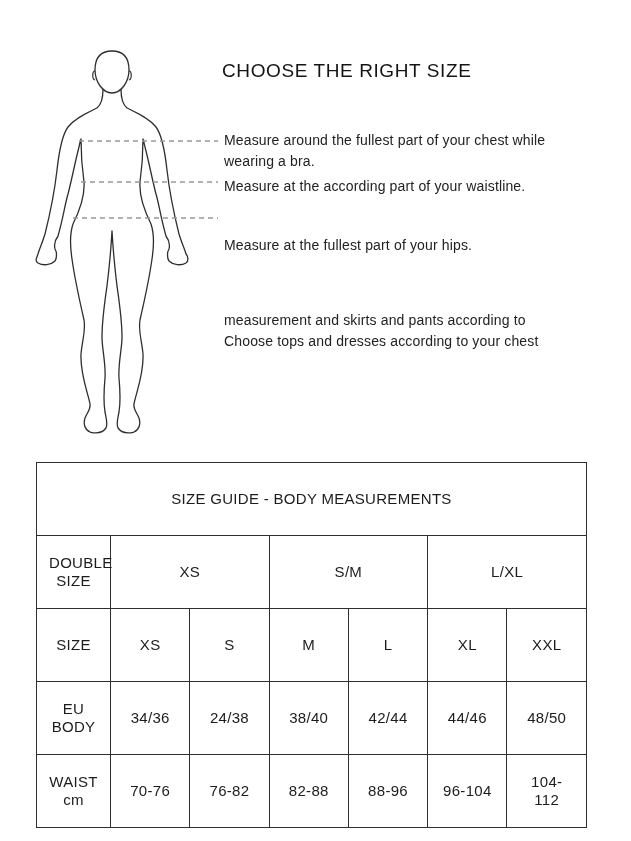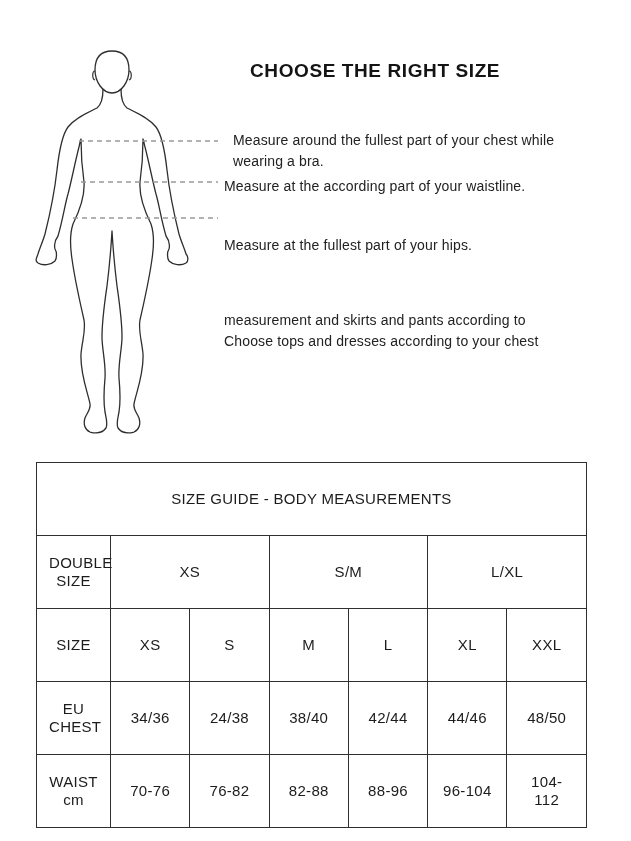--- a/index.html
+++ b/index.html
@@ -12,27 +12,26 @@
     overflow: hidden;
   }
   .page { position: relative; width: 631px; height: 841px; background:#fff; }
 
   
   .figure-wrap { position: absolute; left: 28px; top: 42px; width: 192px; height: 398px; }
 
   
   .heading {
     position: absolute; left: 222px; top: 60px;
-    font-size: 19px; font-weight: 700; letter-spacing: 0.6px; color: #141414;
+    font-size: 19px; font-weight: 400; letter-spacing: 0.6px; color: #141414;
     white-space: nowrap;
-    margin-left: 28px;
   }
   .copy { font-size: 14px; line-height: 21px; letter-spacing: 0.15px; color: #222; }
   .copy div { white-space: nowrap; }
-  .instr-1 { position: absolute; left: 224px; top: 130px; margin-left: 9px; }
+  .instr-1 { position: absolute; left: 224px; top: 130px; }
   .instr-2 { position: absolute; left: 224px; top: 176px; }
   .instr-3 { position: absolute; left: 224px; top: 212px; margin-top: 23px; }
   .note    { position: absolute; left: 224px; top: 310px; }
 
   
   table.size-table {
     position: absolute; left: 36px; top: 462px;
     width: 550px; border-collapse: collapse; table-layout: fixed;
   }
   table.size-table td {
@@ -160,21 +159,21 @@
       <tr>
         <td>SIZE</td>
         <td>XS</td>
         <td>S</td>
         <td>M</td>
         <td>L</td>
         <td>XL</td>
         <td>XXL</td>
       </tr>
       <tr>
-        <td>EU CHEST</td>
+        <td>EU BODY</td>
         <td>34/36</td>
         <td>24/38</td>
         <td>38/40</td>
         <td>42/44</td>
         <td>44/46</td>
         <td>48/50</td>
       </tr>
       <tr>
         <td>WAIST
 cm</td>

